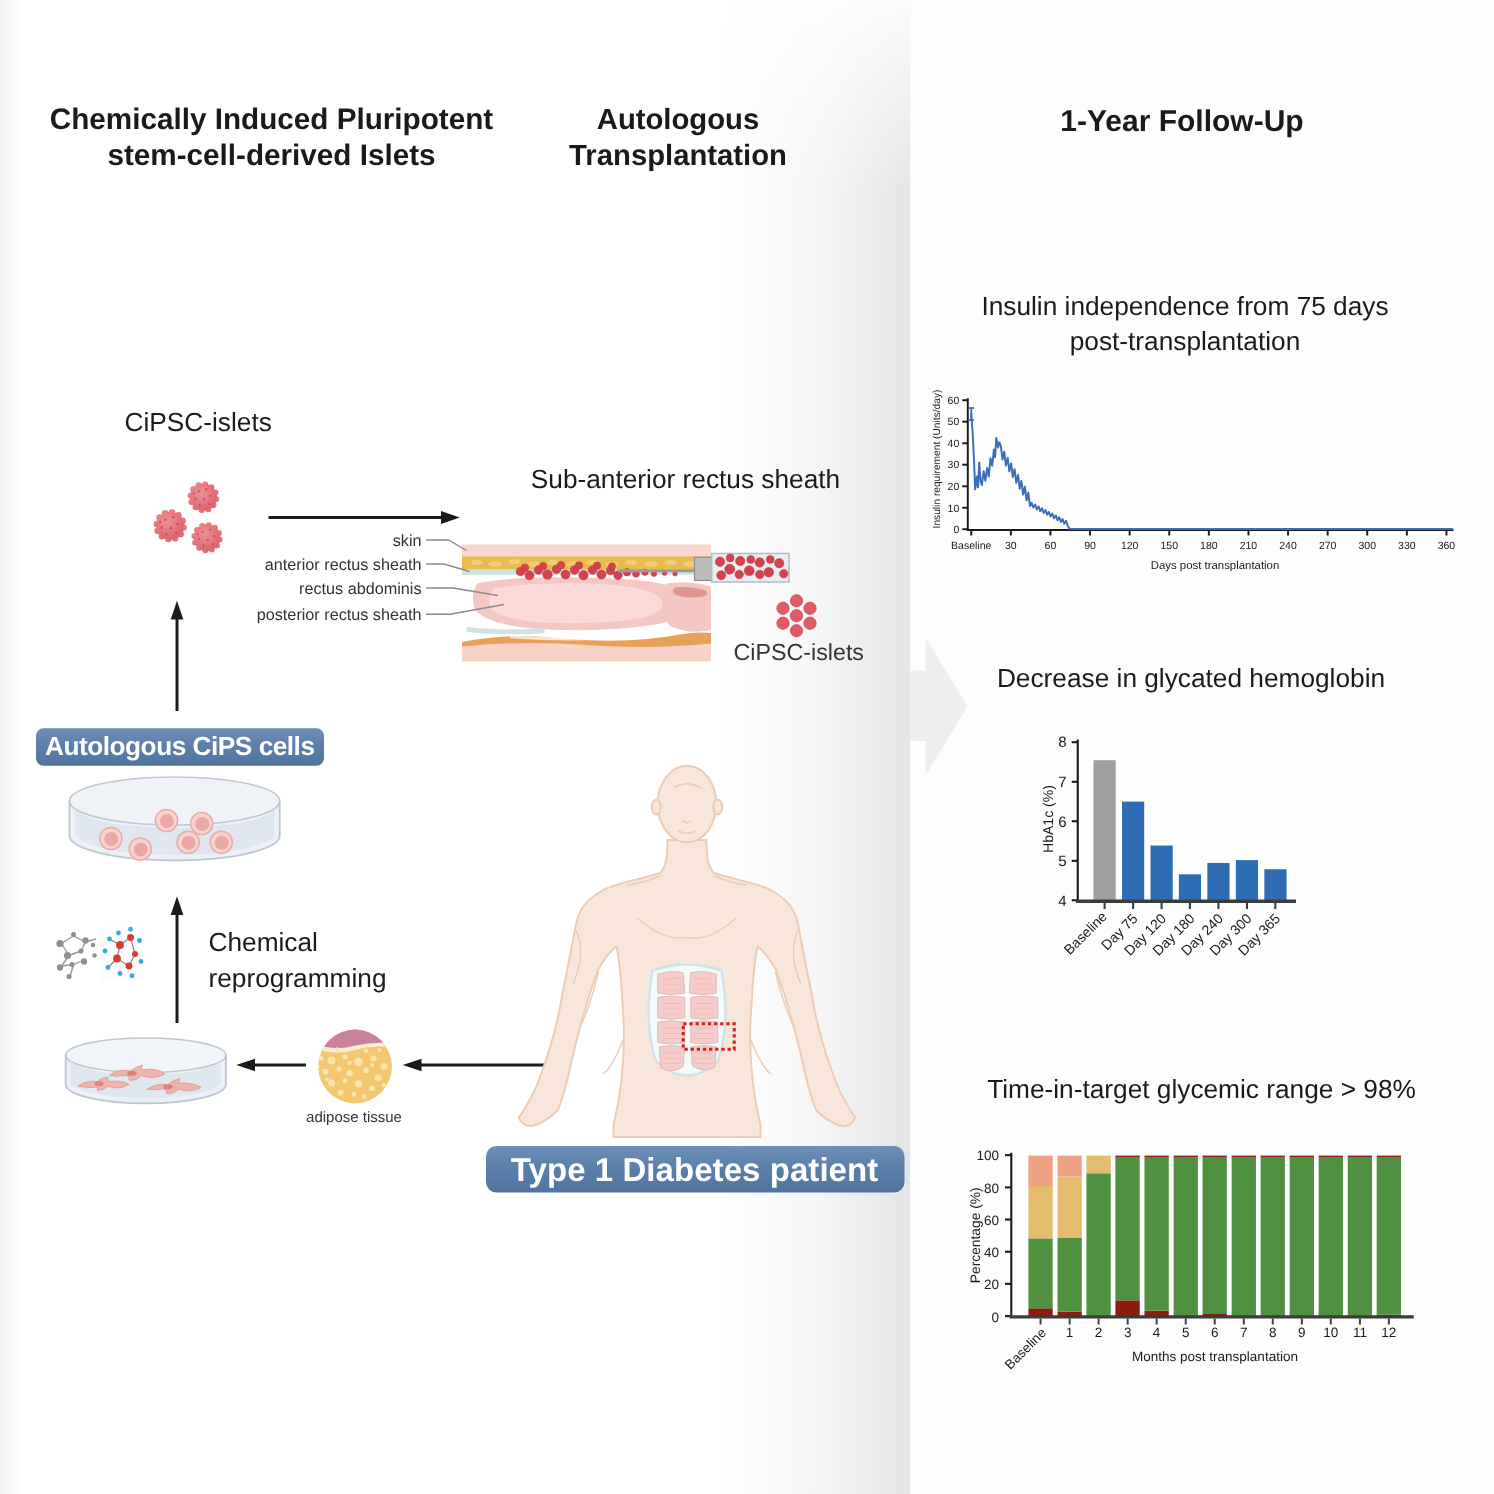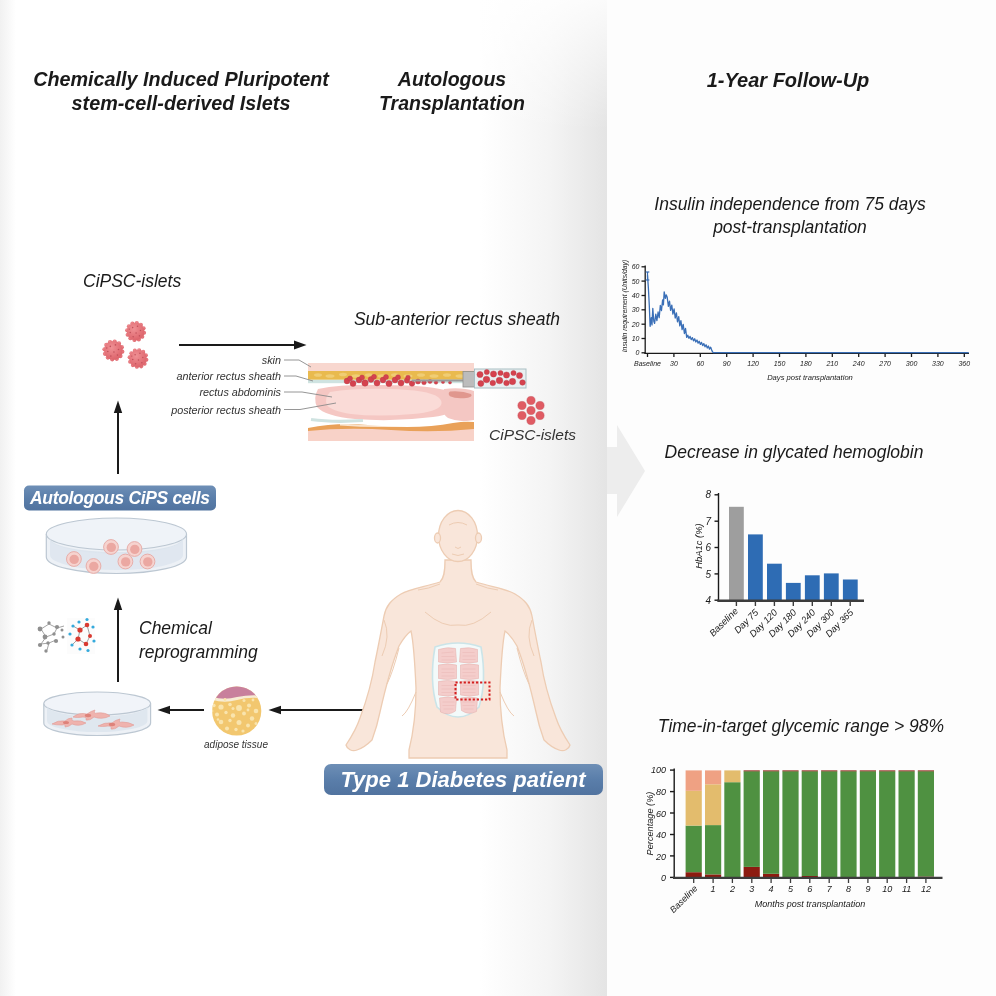--- a/index.html
+++ b/index.html
@@ -1,17 +1,17 @@
 <!DOCTYPE html>
 <html><head>
 <meta charset="utf-8">
 <style>
 html,body{margin:0;padding:0;background:#fff;}
 #wrap{position:relative;width:996px;height:996px;overflow:hidden;background:#fff;
-font-family:"Liberation Sans",sans-serif;font-style:italic;}
+font-family:"Liberation Sans",sans-serif;}
 svg{position:absolute;left:0;top:0;}
 </style>
 </head>
 <body>
 <div id="wrap">
 <svg width="996" height="996" viewBox="0 0 996 996">
 <defs>
   <linearGradient id="bandL" x1="0" y1="0" x2="1" y2="0">
     <stop offset="0" stop-color="#f1f1f1"></stop>
           <stop offset="1" stop-color="#ffffff"></stop>

